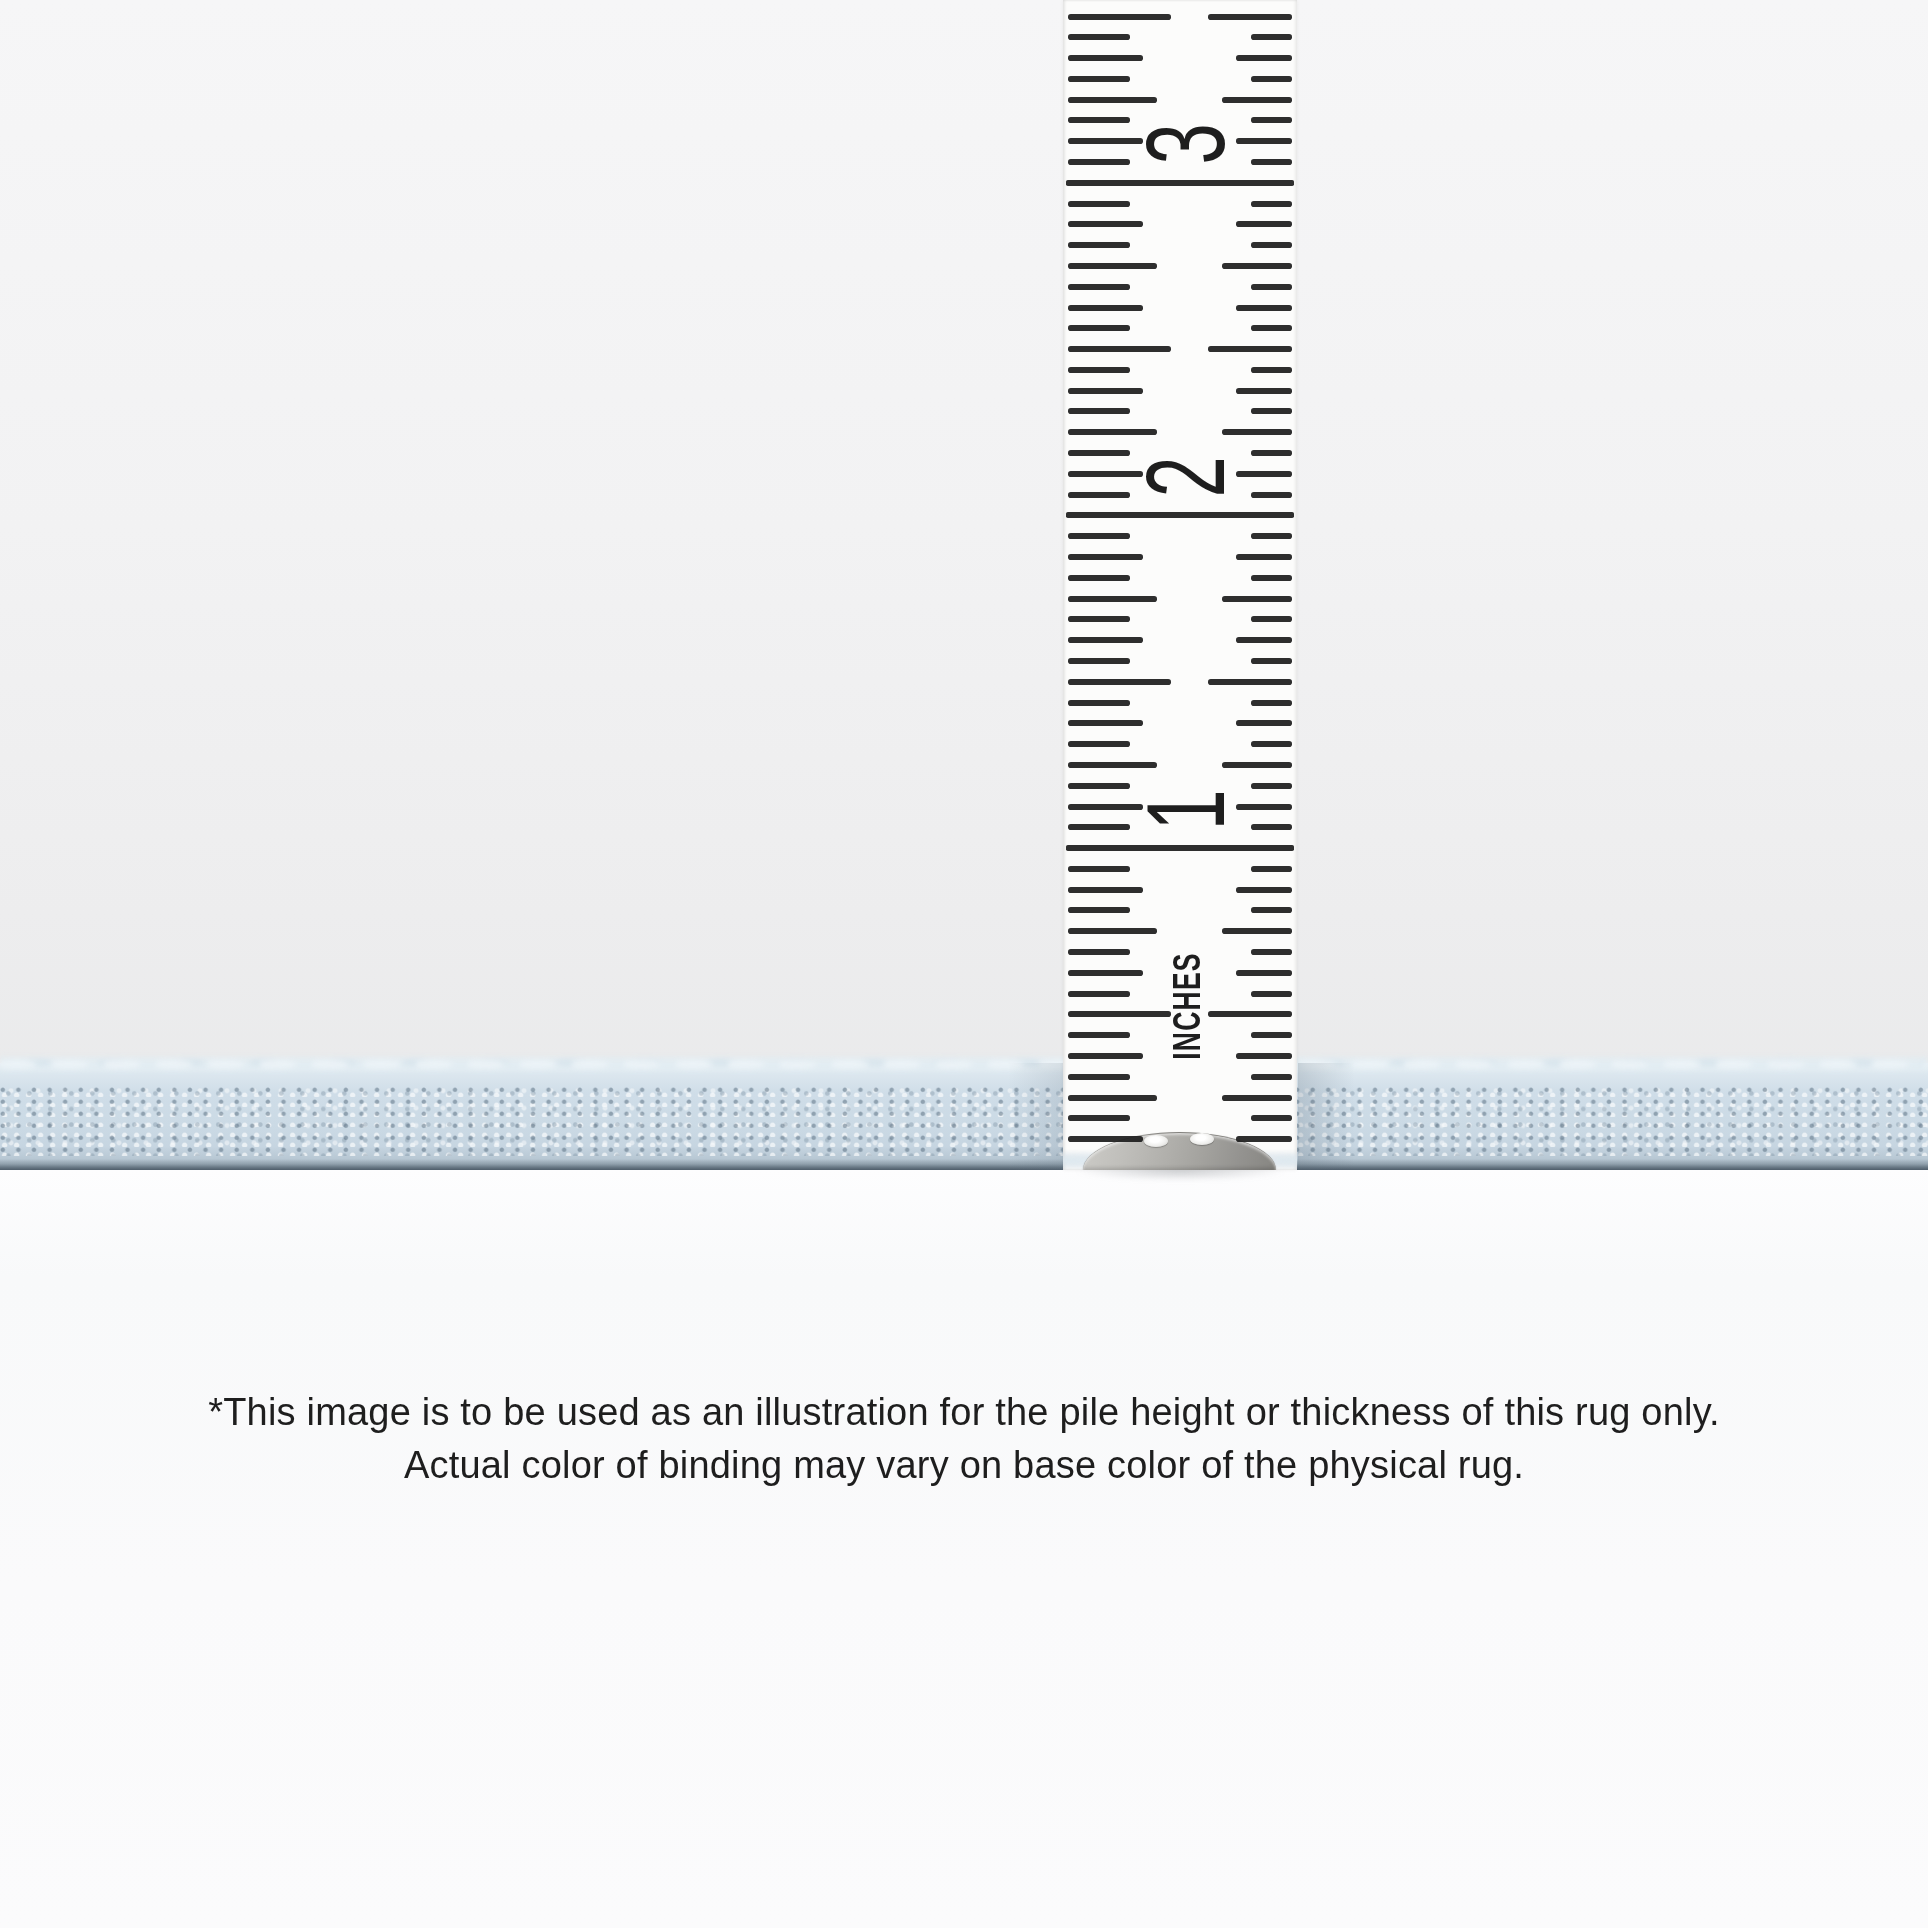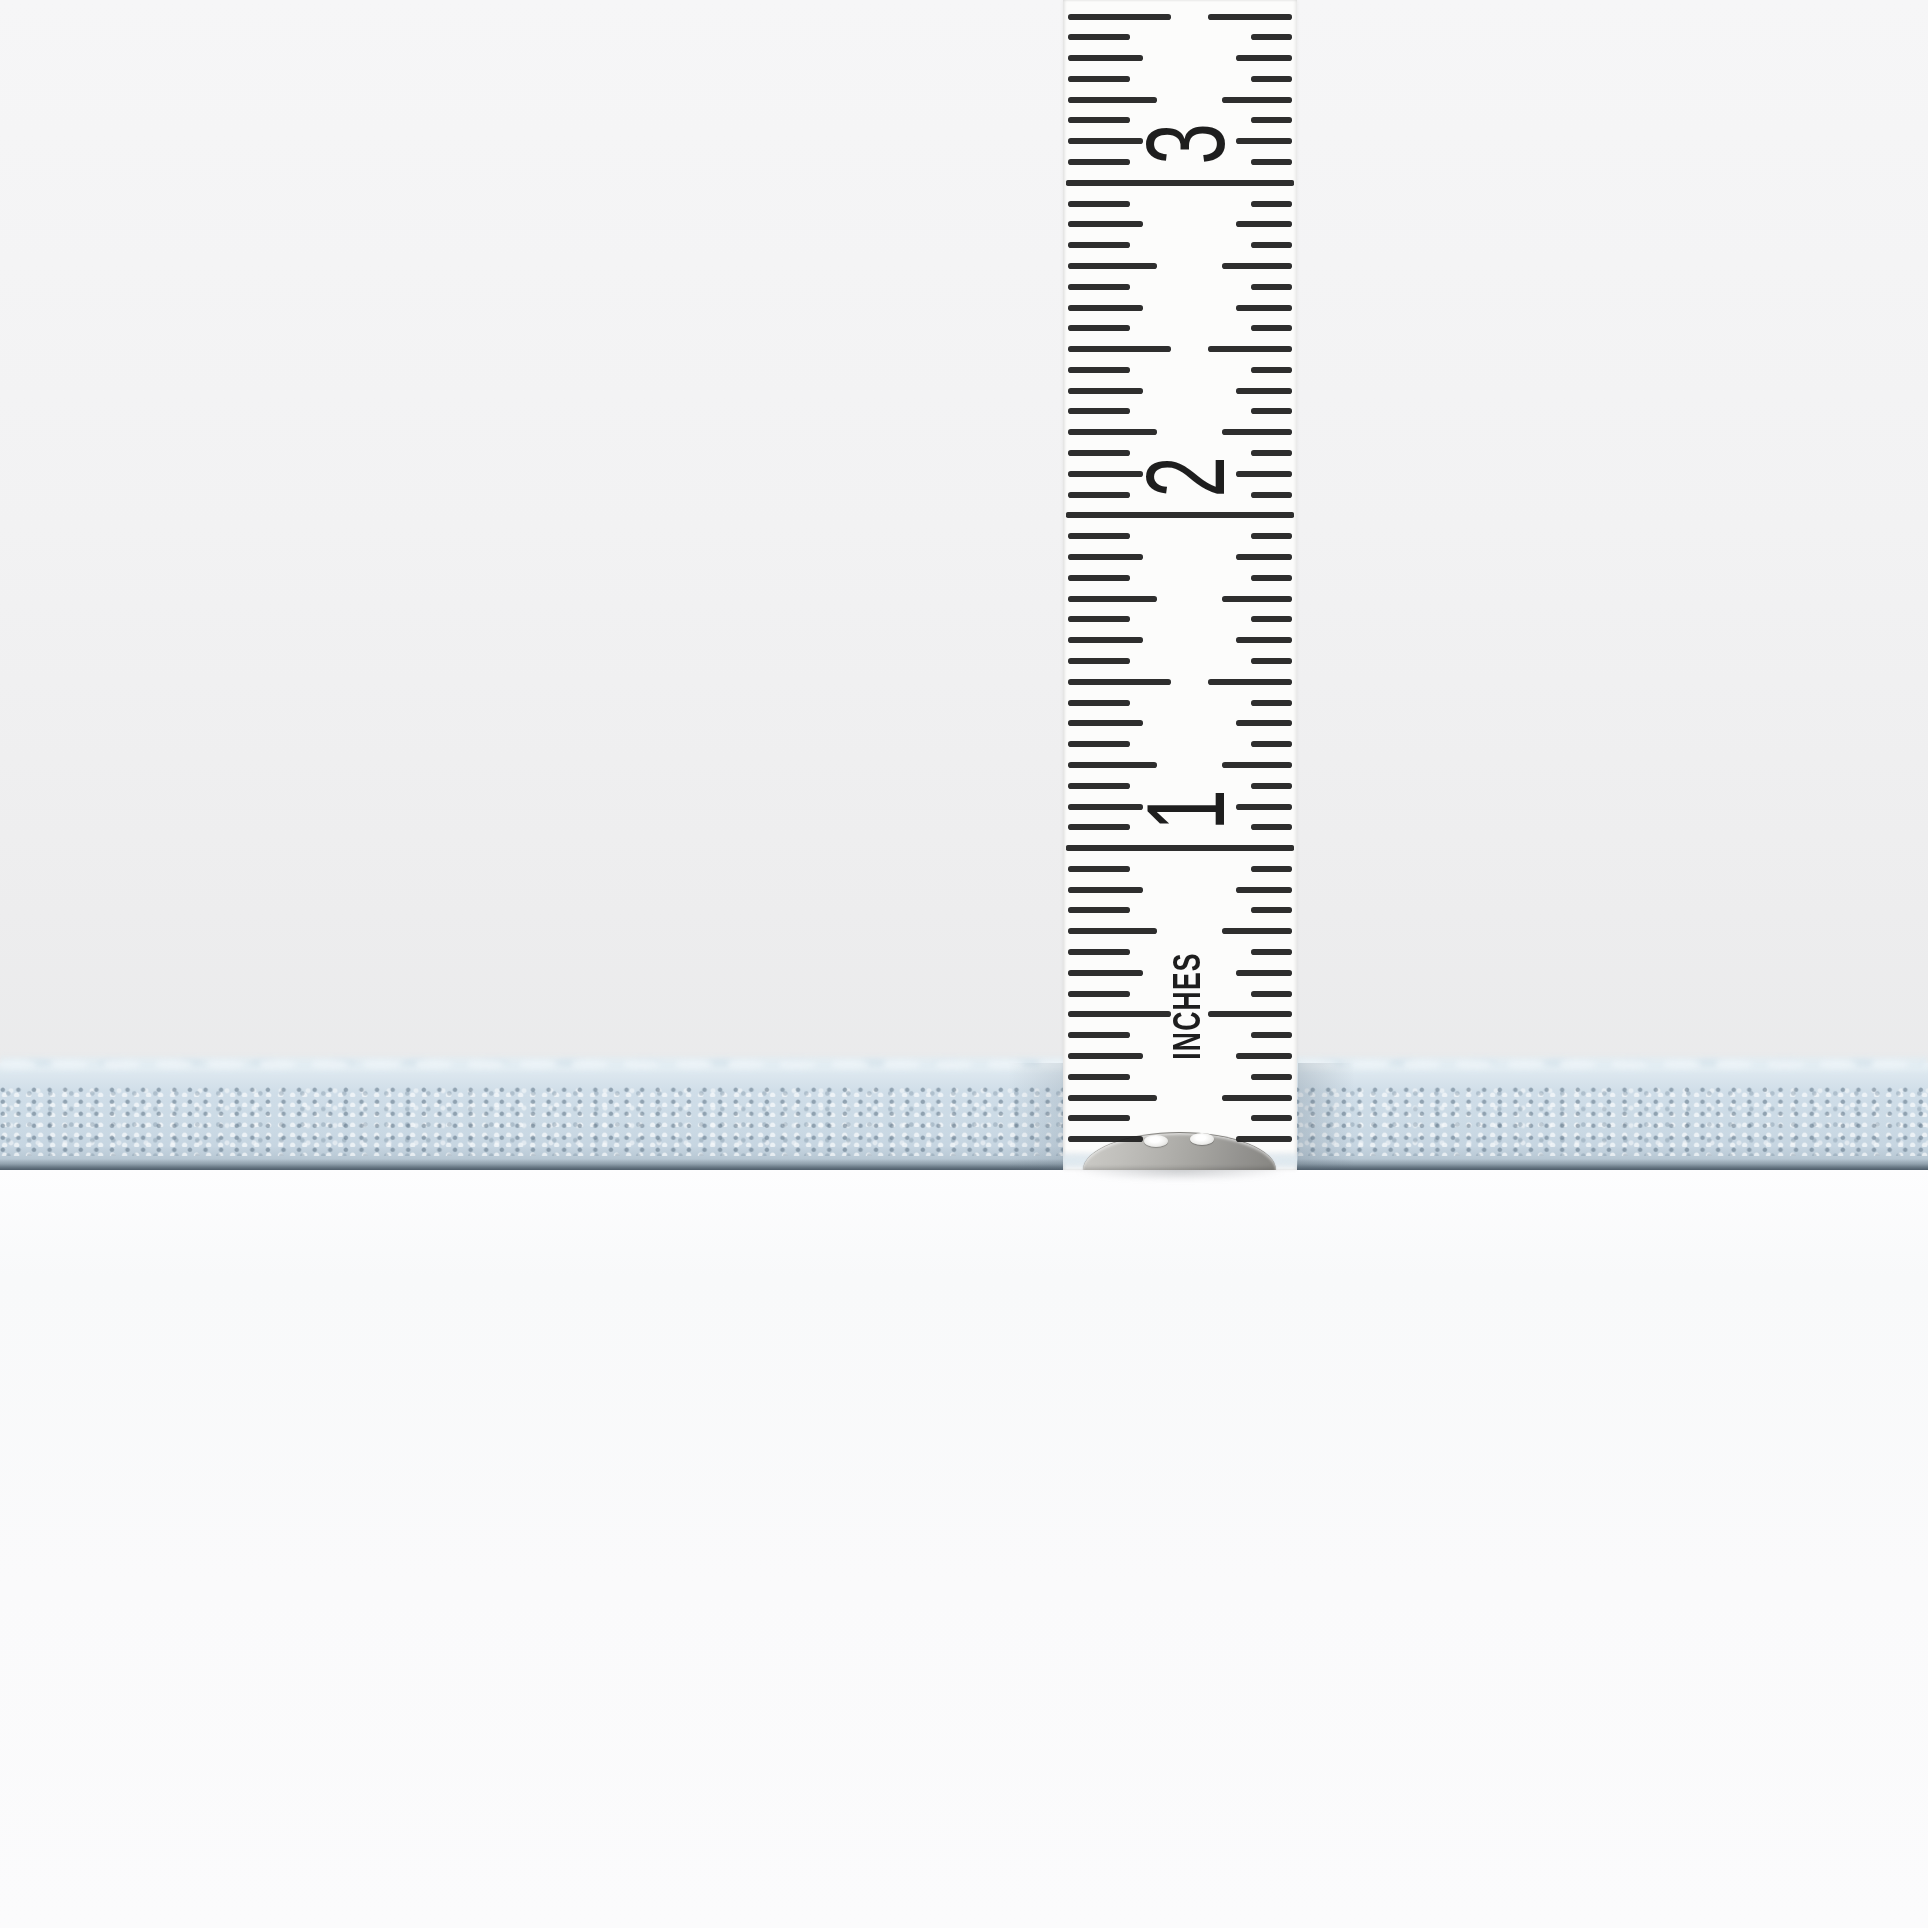--- a/index.html
+++ b/index.html
@@ -262,14 +262,18 @@
       <div class="tick" style="top: 34px; left: 4.6px; width: 62px;"></div>
       <div class="tick" style="top: 34px; right: 4.6px; width: 41px;"></div>
       <div class="tick" style="top: 13.5px; left: 4.6px; width: 103px;"></div>
       <div class="tick" style="top: 13.5px; right: 4.6px; width: 84px;"></div>
       <div class="digit" style="left: 123px; top: 810px;">1</div>
       <div class="digit" style="left: 123px; top: 477px;">2</div>
       <div class="digit" style="left: 123px; top: 144px;">3</div>
       <div class="unit-label" style="left: 123px; top: 1006px;">INCHES</div>
     </div>
 
+  <div class="caption">
+    <div class="caption-line">*This image is to be used as an illustration for the pile height or thickness of this rug only.</div>
+    <div class="caption-line">Actual color of binding may vary on base color of the physical rug.</div>
+  </div>
 </div>
 
 
 </body></html>

